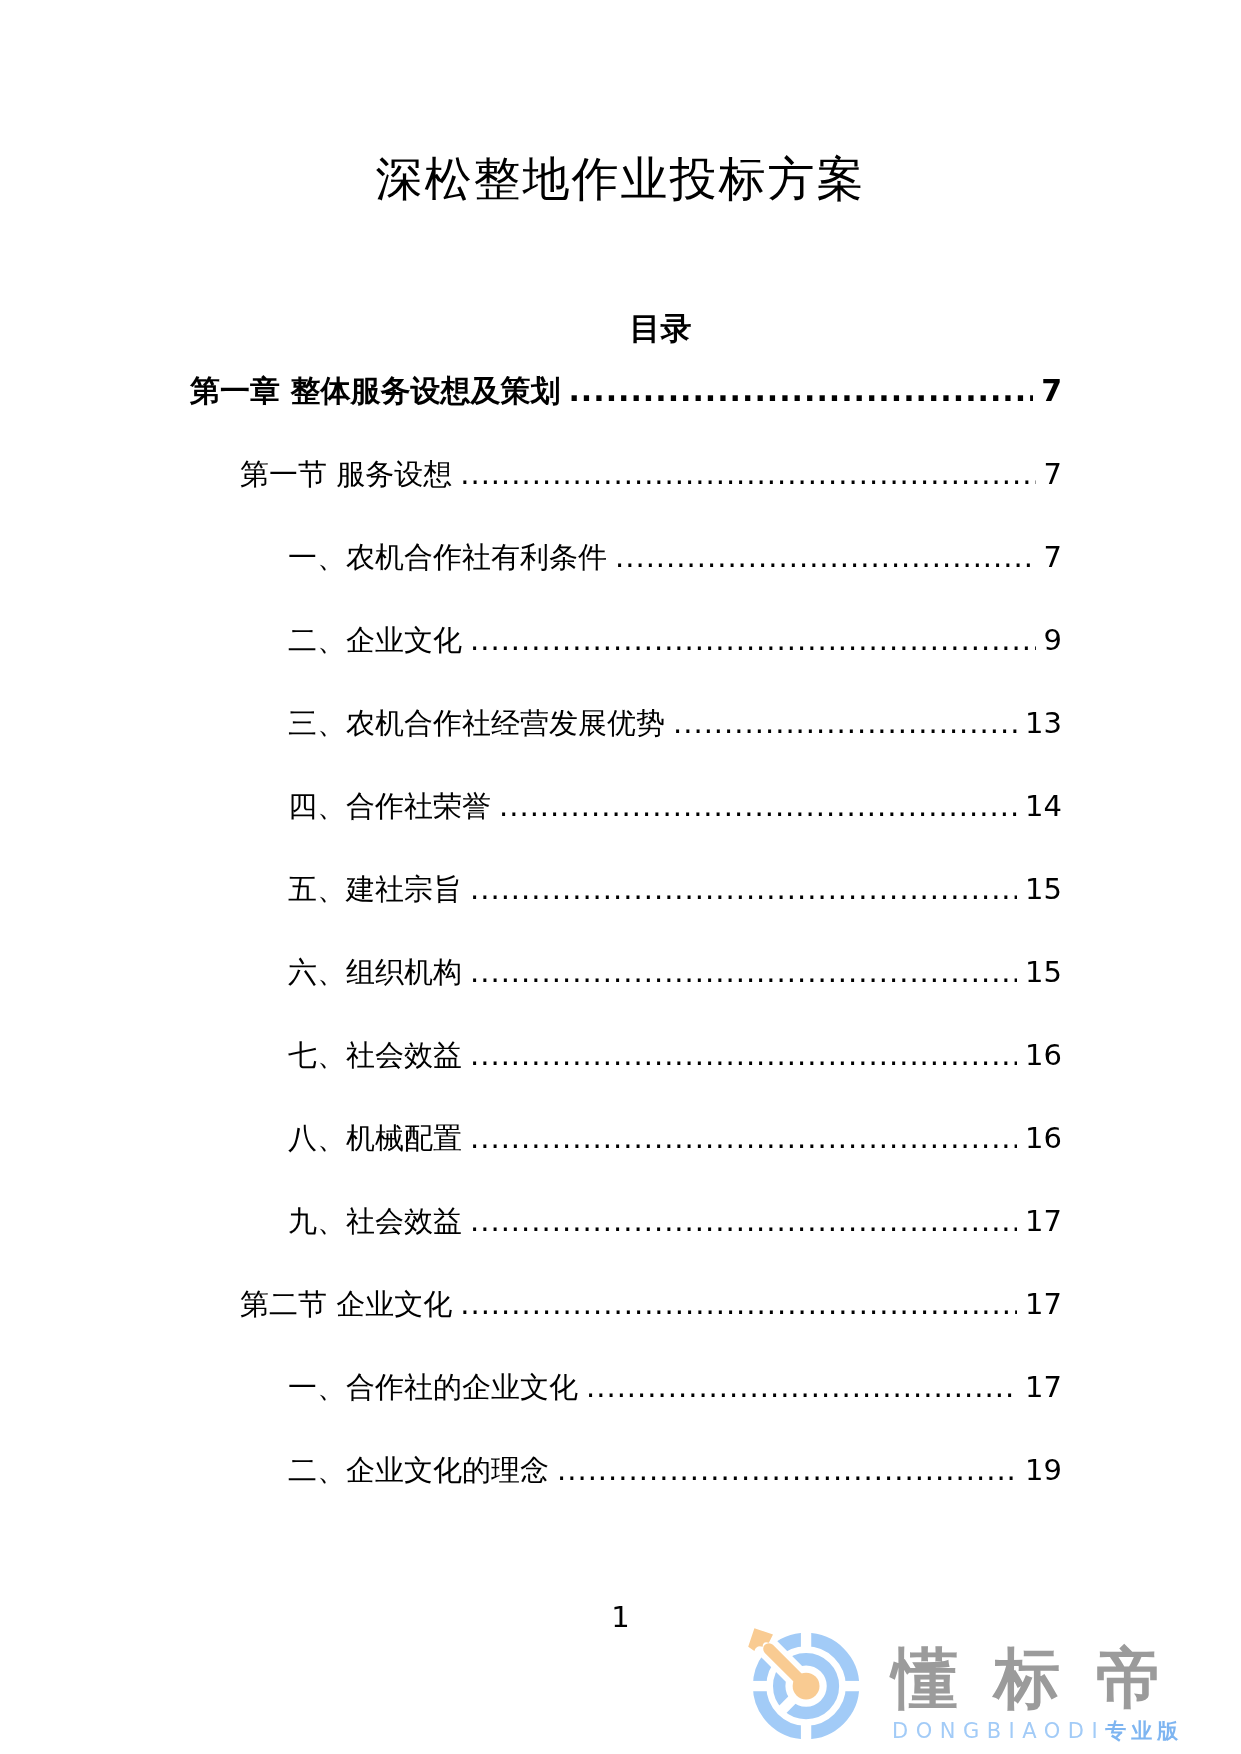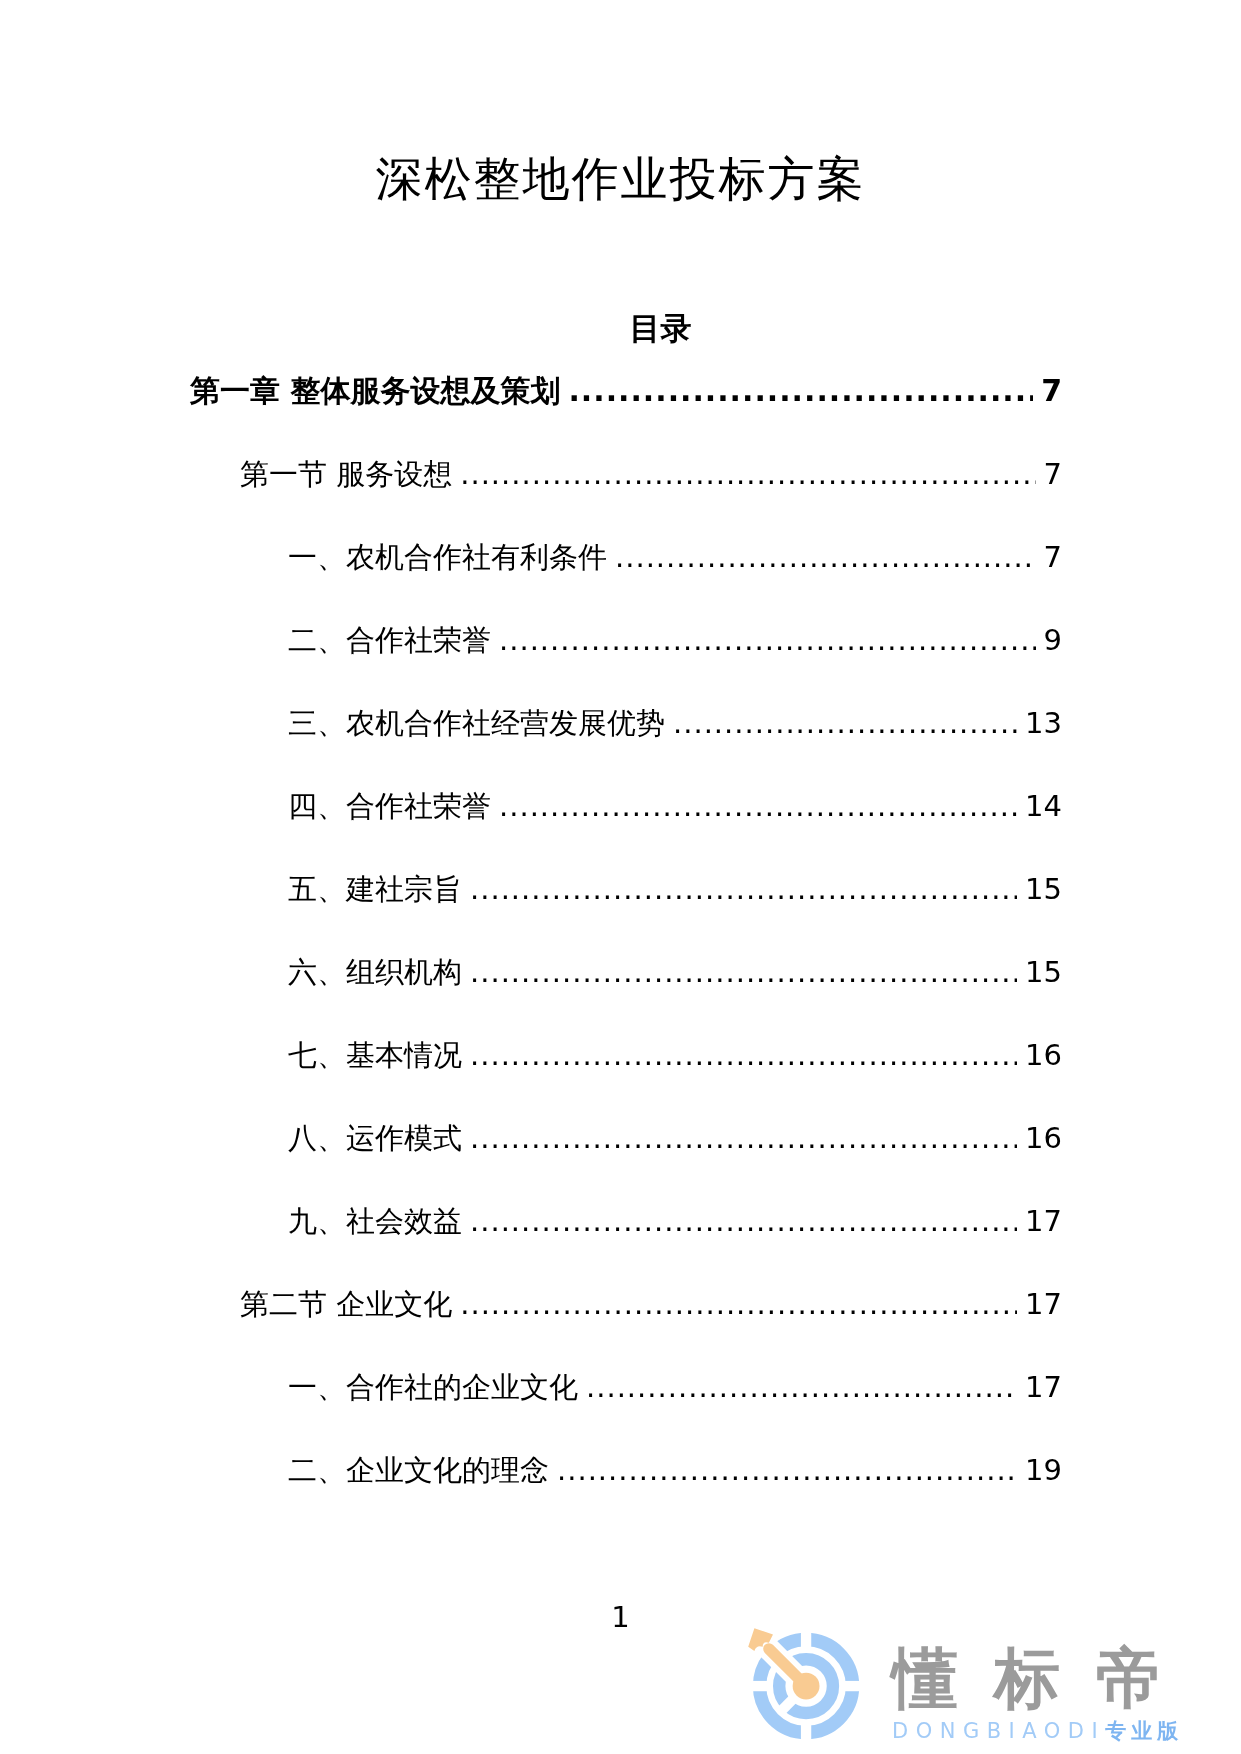--- a/index.html
+++ b/index.html
@@ -124,21 +124,21 @@
       <span class="toc-page">7</span>
     </div>
 
     <div class="toc-row lvl3">
       <span class="toc-label">一、农机合作社有利条件</span>
       <span class="toc-dots"></span>
       <span class="toc-page">7</span>
     </div>
 
     <div class="toc-row lvl3">
-      <span class="toc-label">二、合作社荣誉</span>
+      <span class="toc-label">二、企业文化</span>
       <span class="toc-dots"></span>
       <span class="toc-page">9</span>
     </div>
 
     <div class="toc-row lvl3">
       <span class="toc-label">三、农机合作社经营发展优势</span>
       <span class="toc-dots"></span>
       <span class="toc-page">13</span>
     </div>
 
@@ -154,27 +154,27 @@
       <span class="toc-page">15</span>
     </div>
 
     <div class="toc-row lvl3">
       <span class="toc-label">六、组织机构</span>
       <span class="toc-dots"></span>
       <span class="toc-page">15</span>
     </div>
 
     <div class="toc-row lvl3">
-      <span class="toc-label">七、基本情况</span>
+      <span class="toc-label">七、社会效益</span>
       <span class="toc-dots"></span>
       <span class="toc-page">16</span>
     </div>
 
     <div class="toc-row lvl3">
-      <span class="toc-label">八、运作模式</span>
+      <span class="toc-label">八、机械配置</span>
       <span class="toc-dots"></span>
       <span class="toc-page">16</span>
     </div>
 
     <div class="toc-row lvl3">
       <span class="toc-label">九、社会效益</span>
       <span class="toc-dots"></span>
       <span class="toc-page">17</span>
     </div>
 

